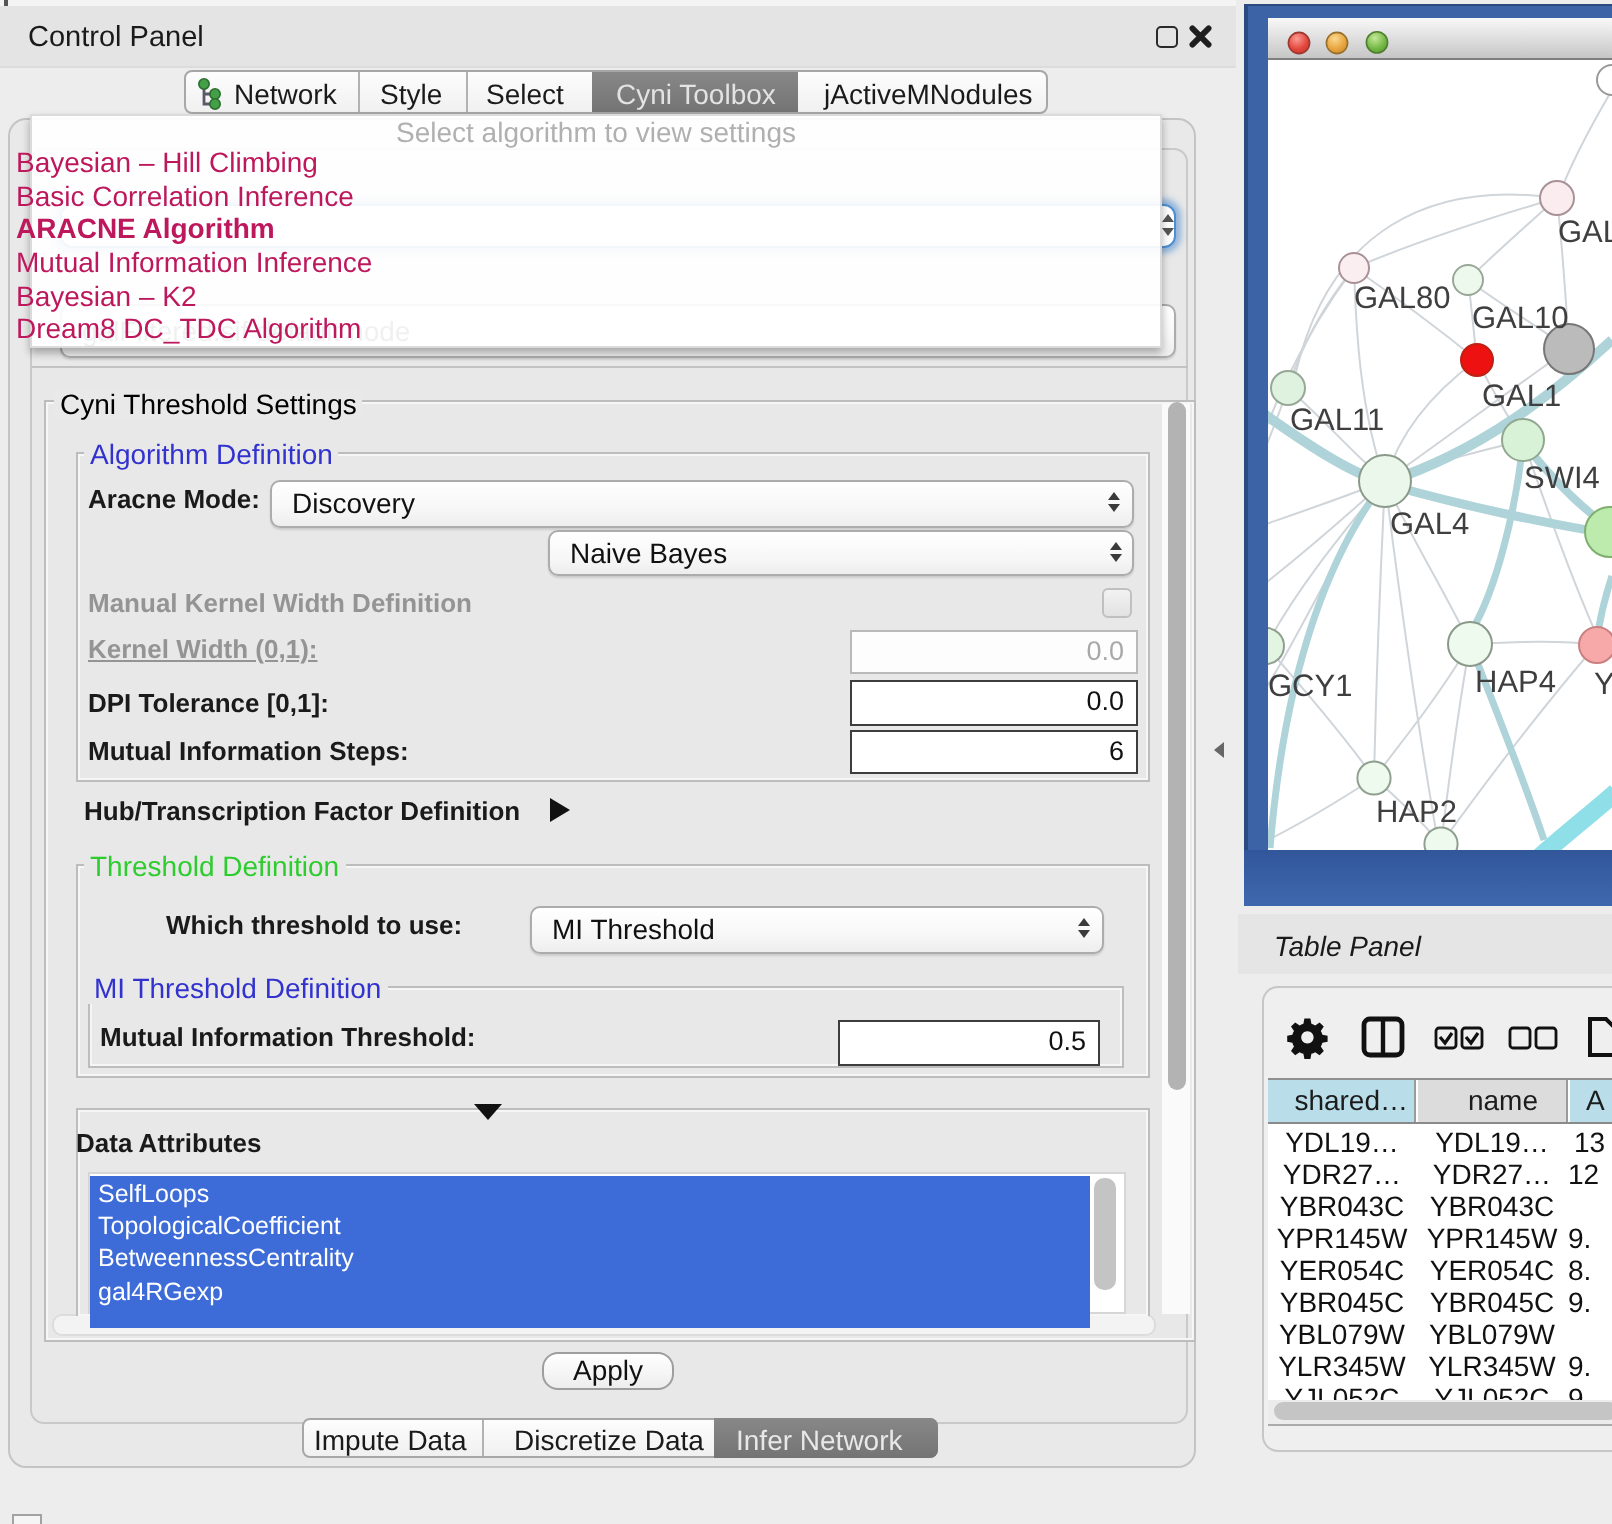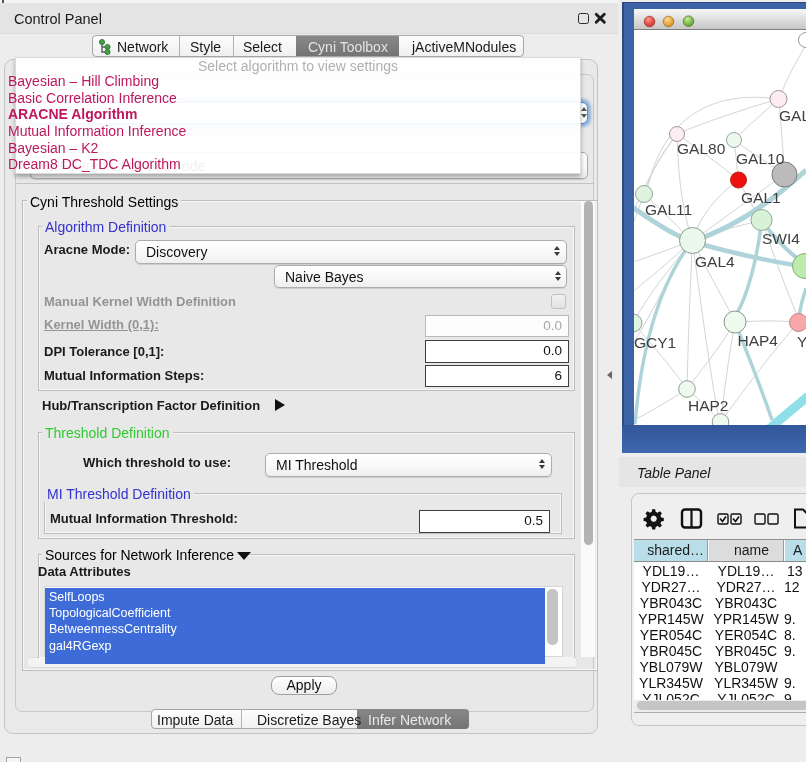--- a/index.html
+++ b/index.html
@@ -115,38 +115,37 @@
       </span>
     </div>
 
   <div class="etch" style="left:44px;top:493px;width:516px;height:39px;"></div>
   <div class="gtitle" style="left:44px;top:486px;color:#3232ce;">MI Threshold Definition</div>
 
   <div class="abs blbl" style="left:50px;top:511px;">Mutual Information Threshold:</div>
   <div class="field" style="left:419px;top:510px;width:131px;height:23px;border:1.5px solid #3d3d3d;line-height:20px;">0.5</div>
 
   <div class="etch" style="left:38px;top:554px;width:535px;height:103px;border-bottom:none;"></div>
-  <div class="gtitle" style="left:42px;top:547px;">Sources for Network Inference</div>
   <div class="abs" style="left:237px;top:551.5px;width:0;height:0;border-left:7.5px solid transparent;border-right:7.5px solid transparent;border-top:8.5px solid #111;"></div>
 
   <div class="abs blbl" style="left:38px;top:564px;">Data Attributes</div>
 
   <div class="abs" style="left:44px;top:586px;width:519px;height:71px;background:#fff;border:1px solid #d6d6d6;box-sizing:border-box;"></div>
   <div class="abs" style="left:45px;top:588px;width:500px;height:76px;background:#3d6cd9;overflow:hidden;">
     <div style="position:absolute;left:4px;top:0.5px;color:#fff;font-size:12.5px;line-height:16.4px;">SelfLoops<br>TopologicalCoefficient<br>BetweennessCentrality<br>gal4RGexp</div>
   </div>
   <div class="abs" style="left:546.5px;top:589px;width:11px;height:56px;background:#c4c4c4;border-radius:5px;"></div>
 
   <div class="abs" style="left:271px;top:676px;width:66px;height:19px;border:1px solid #9e9e9e;border-radius:8px;background:linear-gradient(#ffffff,#ededed);box-sizing:border-box;text-align:center;font-size:14px;color:#111;line-height:17px;">Apply</div>
 
   <div class="abs" style="left:151px;top:709px;width:318px;height:20px;border:1px solid #a7a7a7;border-radius:4px;background:linear-gradient(#fdfdfd,#f0f0f0);box-sizing:border-box;"></div>
   <div class="abs" style="left:357px;top:709px;width:112px;height:20px;background:linear-gradient(#888888,#747474);border-radius:0 4px 4px 0;"></div>
   <div class="abs" style="left:241px;top:710px;width:1px;height:18px;background:#b2b2b2;"></div>
   <div class="abs lbl" style="left:157px;top:712px;">Impute Data</div>
-  <div class="abs lbl" style="left:257px;top:712px;">Discretize Bayes</div>
+  <div class="abs lbl" style="left:257px;top:712px;">Discretize Data</div>
   <div class="abs lbl" style="left:368px;top:712px;color:#e8e8e8;">Infer Network</div>
 
   <div class="abs" style="left:6px;top:757px;width:13px;height:12px;border:1px solid #a2a2a2;background:#f5f5f5;"></div>
 
   <div class="abs" style="left:607px;top:371px;width:0;height:0;border-top:4px solid transparent;border-bottom:4px solid transparent;border-right:5px solid #666;"></div>
 
   <div class="abs" style="left:15px;top:57px;width:566px;height:117px;background:rgba(255,255,255,0.93);border:1px solid rgba(210,210,210,0.8);box-shadow:0 2.5px 4px rgba(0,0,0,0.3);box-sizing:border-box;"></div>
   <div class="abs" style="left:15px;top:58px;width:566px;text-align:center;font-size:14px;color:#b0b0b0;">Select algorithm to view settings</div>
   <div class="abs" style="left:8px;top:73.3px;font-size:14px;color:#be185d;line-height:16.6px;">
     Bayesian – Hill Climbing<br>

